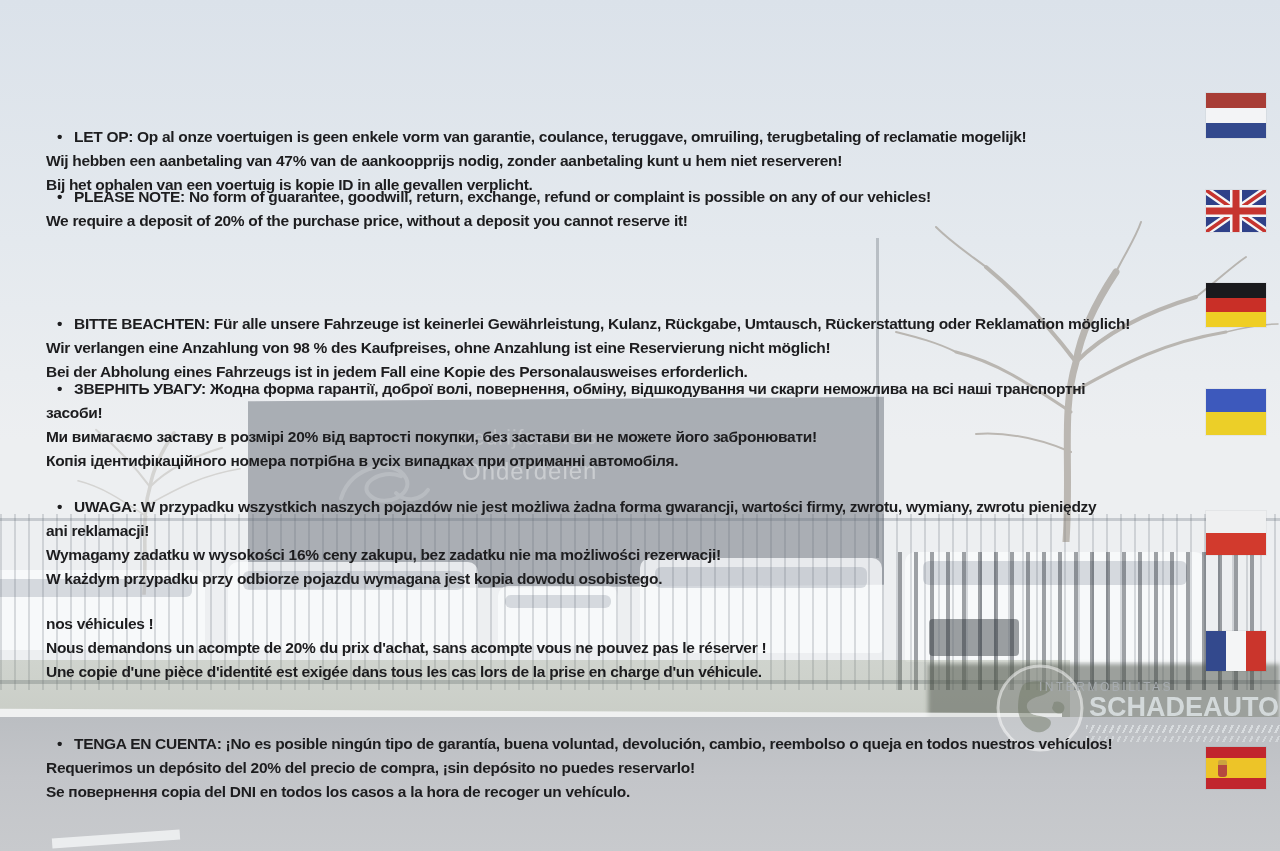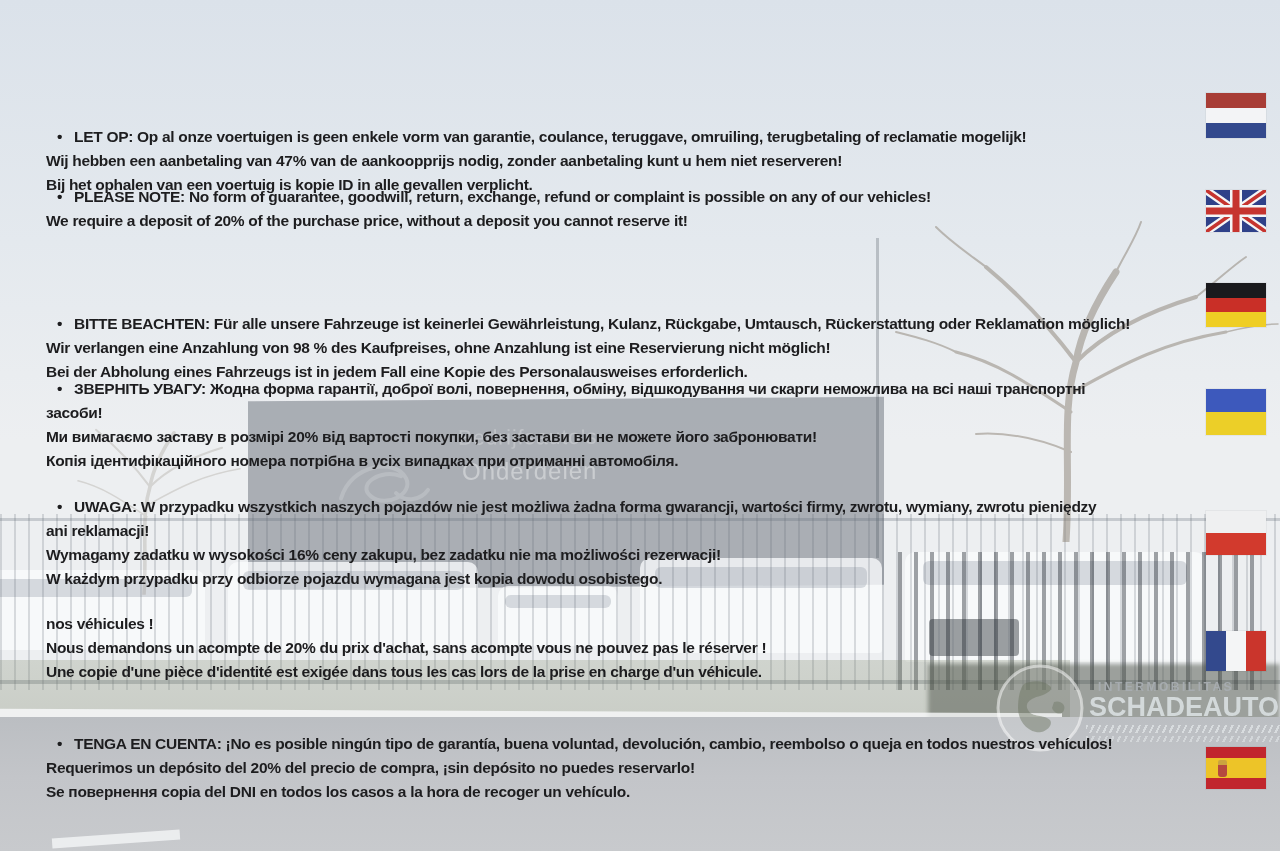--- a/index.html
+++ b/index.html
@@ -40,21 +40,21 @@
     background:linear-gradient(180deg,rgba(124,134,106,.26),rgba(139,146,123,.36))}
   .curb{position:absolute;left:0;top:711px;width:1062px;height:9px;
     background:rgba(249,250,251,.80);transform:rotate(.25deg)}
   .road{position:absolute;left:0;top:717px;width:1280px;height:134px;
     background:linear-gradient(180deg,#bbbec2 0%,#c3c5c9 45%,#c8cacd 100%)}
   .road-mark{position:absolute;left:52px;top:834px;width:128px;height:10px;
     background:rgba(247,248,249,.75);transform:rotate(-4deg)}
   
   .watermark{position:absolute;z-index:3}
   .wm-globe{left:994px;top:662px}
-  .wm-top{left:1098px;top:680px;font-size:12px;font-weight:700;letter-spacing:2.5px;
+  .wm-top{left:1039px;top:680px;font-size:12px;font-weight:400;letter-spacing:2.5px;
     color:rgba(168,173,177,.95)}
   .wm-main{left:1089px;top:692px;font-size:27px;font-weight:700;letter-spacing:0;
     color:rgba(216,221,224,.92)}
   .wm-hatch{left:1086px;top:725px;width:194px;height:8px;
     background:repeating-linear-gradient(115deg,rgba(225,229,231,.75) 0 2px,transparent 2px 6px)}
   .wm-hatch2{top:736px;height:6px;opacity:.8}
   
   .notice{position:absolute;left:46px;z-index:4}
   .line{white-space:nowrap;font-size:15.5px;line-height:24px;font-weight:700;
     color:#1d1d1f;letter-spacing:-0.3px}

